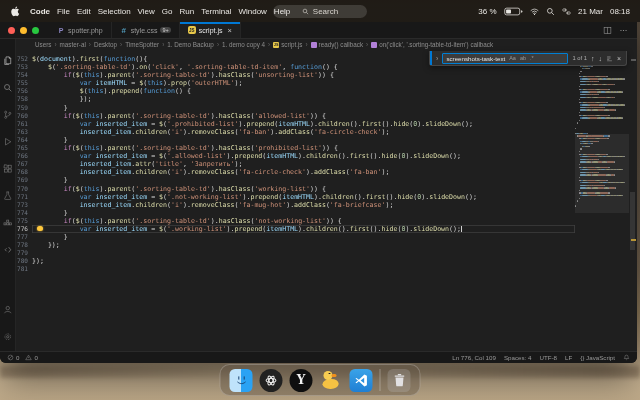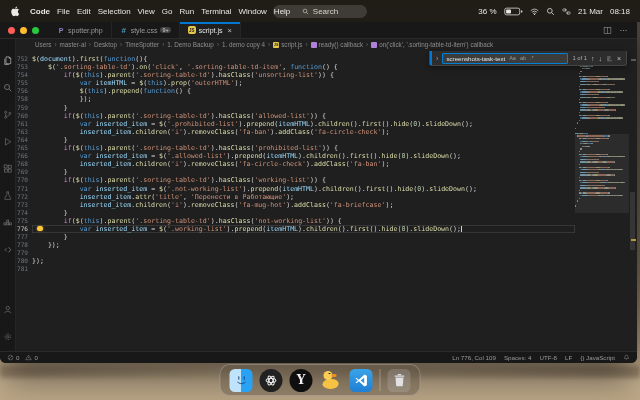--- a/index.html
+++ b/index.html
@@ -409,38 +409,38 @@
               </div>
               <div class="code-line">
                 <span class="ln">765</span>
                 <span class="code-text"><span class="tk-p">        </span><span class="tk-c">if</span><span class="tk-p">(</span><span class="tk-f">$</span><span class="tk-p">(</span><span class="tk-k">this</span><span class="tk-p">).</span><span class="tk-f">parent</span><span class="tk-p">(</span><span class="tk-s">'.sorting-table-td'</span><span class="tk-p">).</span><span class="tk-f">hasClass</span><span class="tk-p">(</span><span class="tk-s">'prohibited-list'</span><span class="tk-p">)) {</span></span>
               </div>
               <div class="code-line">
                 <span class="ln">766</span>
                 <span class="code-text"><span class="tk-p">            </span><span class="tk-k">var</span><span class="tk-p"> </span><span class="tk-v">inserted_item</span><span class="tk-p"> = </span><span class="tk-f">$</span><span class="tk-p">(</span><span class="tk-s">'.allowed-list'</span><span class="tk-p">).</span><span class="tk-f">prepend</span><span class="tk-p">(</span><span class="tk-v">itemHTML</span><span class="tk-p">).</span><span class="tk-f">children</span><span class="tk-p">().</span><span class="tk-f">first</span><span class="tk-p">().</span><span class="tk-f">hide</span><span class="tk-p">(</span><span class="tk-n">0</span><span class="tk-p">).</span><span class="tk-f">slideDown</span><span class="tk-p">();</span></span>
               </div>
               <div class="code-line">
+                <span class="ln">767</span>
+                <span class="code-text"><span class="tk-p">            </span><span class="tk-v">inserted_item</span><span class="tk-p">.</span><span class="tk-f">attr</span><span class="tk-p">(</span><span class="tk-s">'title'</span><span class="tk-p">, </span><span class="tk-s">'Запретить'</span><span class="tk-p">);</span></span>
+              </div>
+              <div class="code-line">
                 <span class="ln">768</span>
                 <span class="code-text"><span class="tk-p">            </span><span class="tk-v">inserted_item</span><span class="tk-p">.</span><span class="tk-f">children</span><span class="tk-p">(</span><span class="tk-s">'i'</span><span class="tk-p">).</span><span class="tk-f">removeClass</span><span class="tk-p">(</span><span class="tk-s">'fa-circle-check'</span><span class="tk-p">).</span><span class="tk-f">addClass</span><span class="tk-p">(</span><span class="tk-s">'fa-ban'</span><span class="tk-p">);</span></span>
               </div>
               <div class="code-line">
                 <span class="ln">769</span>
                 <span class="code-text"><span class="tk-p">        }</span></span>
               </div>
               <div class="code-line">
                 <span class="ln">770</span>
                 <span class="code-text"><span class="tk-p">        </span><span class="tk-c">if</span><span class="tk-p">(</span><span class="tk-f">$</span><span class="tk-p">(</span><span class="tk-k">this</span><span class="tk-p">).</span><span class="tk-f">parent</span><span class="tk-p">(</span><span class="tk-s">'.sorting-table-td'</span><span class="tk-p">).</span><span class="tk-f">hasClass</span><span class="tk-p">(</span><span class="tk-s">'working-list'</span><span class="tk-p">)) {</span></span>
               </div>
               <div class="code-line">
                 <span class="ln">771</span>
                 <span class="code-text"><span class="tk-p">            </span><span class="tk-k">var</span><span class="tk-p"> </span><span class="tk-v">inserted_item</span><span class="tk-p"> = </span><span class="tk-f">$</span><span class="tk-p">(</span><span class="tk-s">'.not-working-list'</span><span class="tk-p">).</span><span class="tk-f">prepend</span><span class="tk-p">(</span><span class="tk-v">itemHTML</span><span class="tk-p">).</span><span class="tk-f">children</span><span class="tk-p">().</span><span class="tk-f">first</span><span class="tk-p">().</span><span class="tk-f">hide</span><span class="tk-p">(</span><span class="tk-n">0</span><span class="tk-p">).</span><span class="tk-f">slideDown</span><span class="tk-p">();</span></span>
-              </div>
-              <div class="code-line">
-                <span class="ln">772</span>
-                <span class="code-text"><span class="tk-p">            </span><span class="tk-v">inserted_item</span><span class="tk-p">.</span><span class="tk-f">attr</span><span class="tk-p">(</span><span class="tk-s">'title'</span><span class="tk-p">, </span><span class="tk-s">'Перенести в Работающие'</span><span class="tk-p">);</span></span>
               </div>
               <div class="code-line">
                 <span class="ln">773</span>
                 <span class="code-text"><span class="tk-p">            </span><span class="tk-v">inserted_item</span><span class="tk-p">.</span><span class="tk-f">children</span><span class="tk-p">(</span><span class="tk-s">'i'</span><span class="tk-p">).</span><span class="tk-f">removeClass</span><span class="tk-p">(</span><span class="tk-s">'fa-mug-hot'</span><span class="tk-p">).</span><span class="tk-f">addClass</span><span class="tk-p">(</span><span class="tk-s">'fa-briefcase'</span><span class="tk-p">);</span></span>
               </div>
               <div class="code-line">
                 <span class="ln">774</span>
                 <span class="code-text"><span class="tk-p">        }</span></span>
               </div>
               <div class="code-line">

